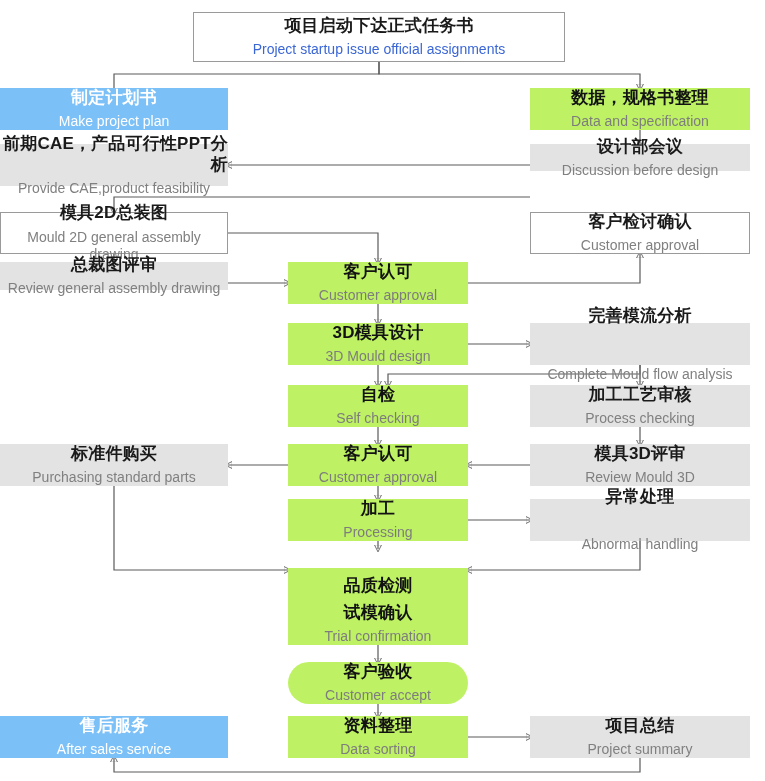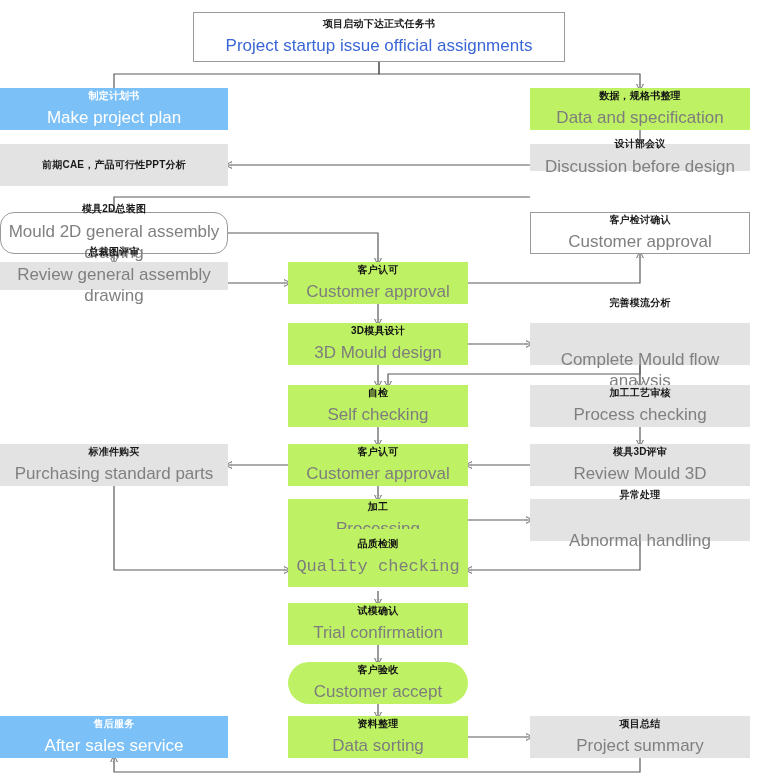--- a/index.html
+++ b/index.html
@@ -22,28 +22,28 @@
     position: absolute;
     box-sizing: border-box;
     display: flex;
     flex-direction: column;
     align-items: center;
     justify-content: center;
     text-align: center;
     line-height: 1.25;
   }
   .node .cn {
-    font-size: 10px;
+    font-size: 17px;
     font-weight: bold;
     color: #1a1a1a;
     letter-spacing: 0.2px;
     text-align: right;
   }
   .node .en {
-    font-size: 17px;
+    font-size: 14px;
     color: #808080;
     margin-top: 5px;
   }
   
   .style-white {
     background: #ffffff;
     border: 1px solid #9a9a9a;
   }
   .style-white .en { color: #808080; }
   .style-top {
@@ -133,26 +133,27 @@
       <div class="node style-blue" style="left: 0px; top: 88px; width: 228px; height: 42px;">
         <div class="cn">制定计划书</div>
         <div class="en">Make project plan</div>
       </div>
       <div class="node style-green" style="left: 530px; top: 88px; width: 220px; height: 42px;">
         <div class="cn">数据，规格书整理</div>
         <div class="en">Data and specification</div>
       </div>
       <div class="node style-grey" style="left: 0px; top: 144px; width: 228px; height: 42px;">
         <div class="cn">前期CAE，产品可行性PPT分析</div>
+        <div class="en">Provide CAE,product feasibility</div>
       </div>
       <div class="node style-grey" style="left: 530px; top: 144px; width: 220px; height: 27px;">
         <div class="cn">设计部会议</div>
         <div class="en">Discussion before design</div>
       </div>
-      <div class="node style-white" style="left: 0px; top: 212px; width: 228px; height: 42px; border-radius: 14px;">
+      <div class="node style-white" style="left: 0px; top: 212px; width: 228px; height: 42px;">
         <div class="cn">模具2D总装图</div>
         <div class="en">Mould 2D general assembly drawing</div>
       </div>
       <div class="node style-white" style="left: 530px; top: 212px; width: 220px; height: 42px;">
         <div class="cn">客户检讨确认</div>
         <div class="en">Customer approval</div>
       </div>
       <div class="node style-grey" style="left: 0px; top: 262px; width: 228px; height: 28px;">
         <div class="cn">总裁图评审</div>
         <div class="en">Review general assembly drawing</div>
@@ -190,21 +191,21 @@
         <div class="en">Review Mould 3D</div>
       </div>
       <div class="node style-green" style="left: 288px; top: 499px; width: 180px; height: 42px;">
         <div class="cn">加工</div>
         <div class="en">Processing</div>
       </div>
       <div class="node style-grey" style="left: 530px; top: 499px; width: 220px; height: 42px; gap: 24px;">
         <div class="cn">异常处理</div>
         <div class="en">Abnormal handling</div>
       </div>
-      <div class="node style-green" style="left: 288px; top: 529px; width: 180px; height: 58px; font-family: Liberation Mono, monospace;">
+      <div class="node style-green" style="left: 288px; top: 568px; width: 180px; height: 58px;">
         <div class="cn">品质检测</div>
         <div class="en">Quality checking</div>
       </div>
       <div class="node style-green" style="left: 288px; top: 603px; width: 180px; height: 42px;">
         <div class="cn">试模确认</div>
         <div class="en">Trial confirmation</div>
       </div>
       <div class="node style-green" style="left: 288px; top: 662px; width: 180px; height: 42px; border-radius: 21px;">
         <div class="cn">客户验收</div>
         <div class="en">Customer accept</div>

